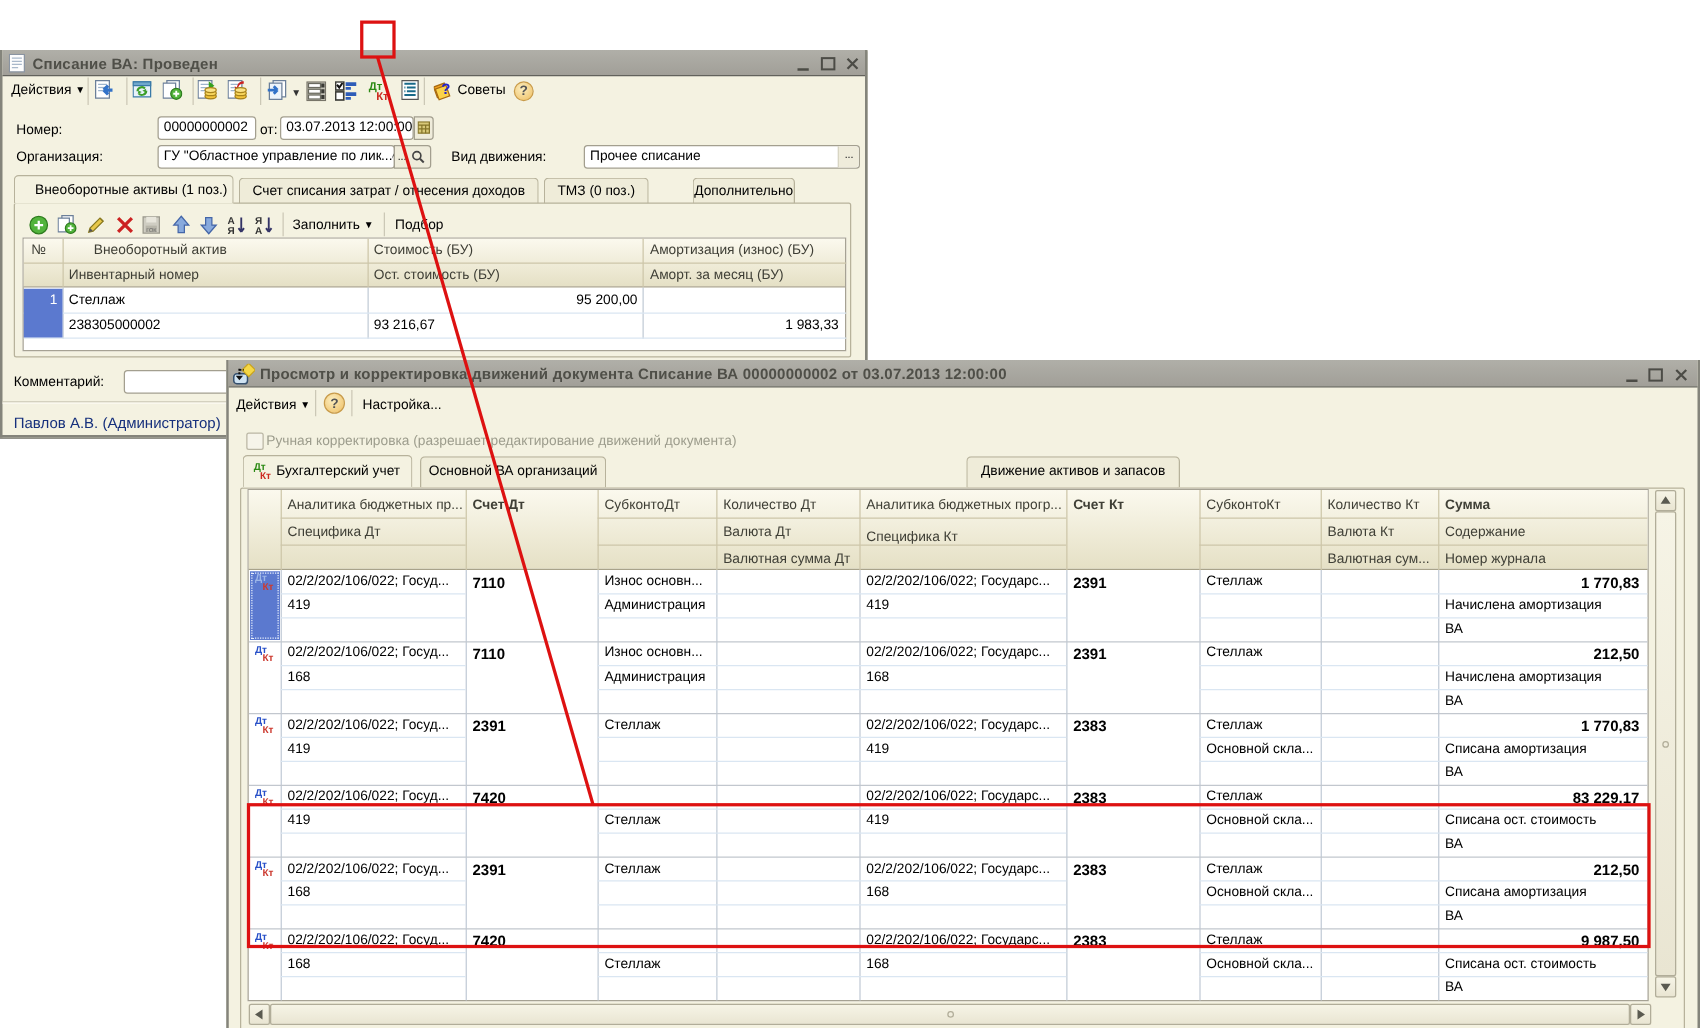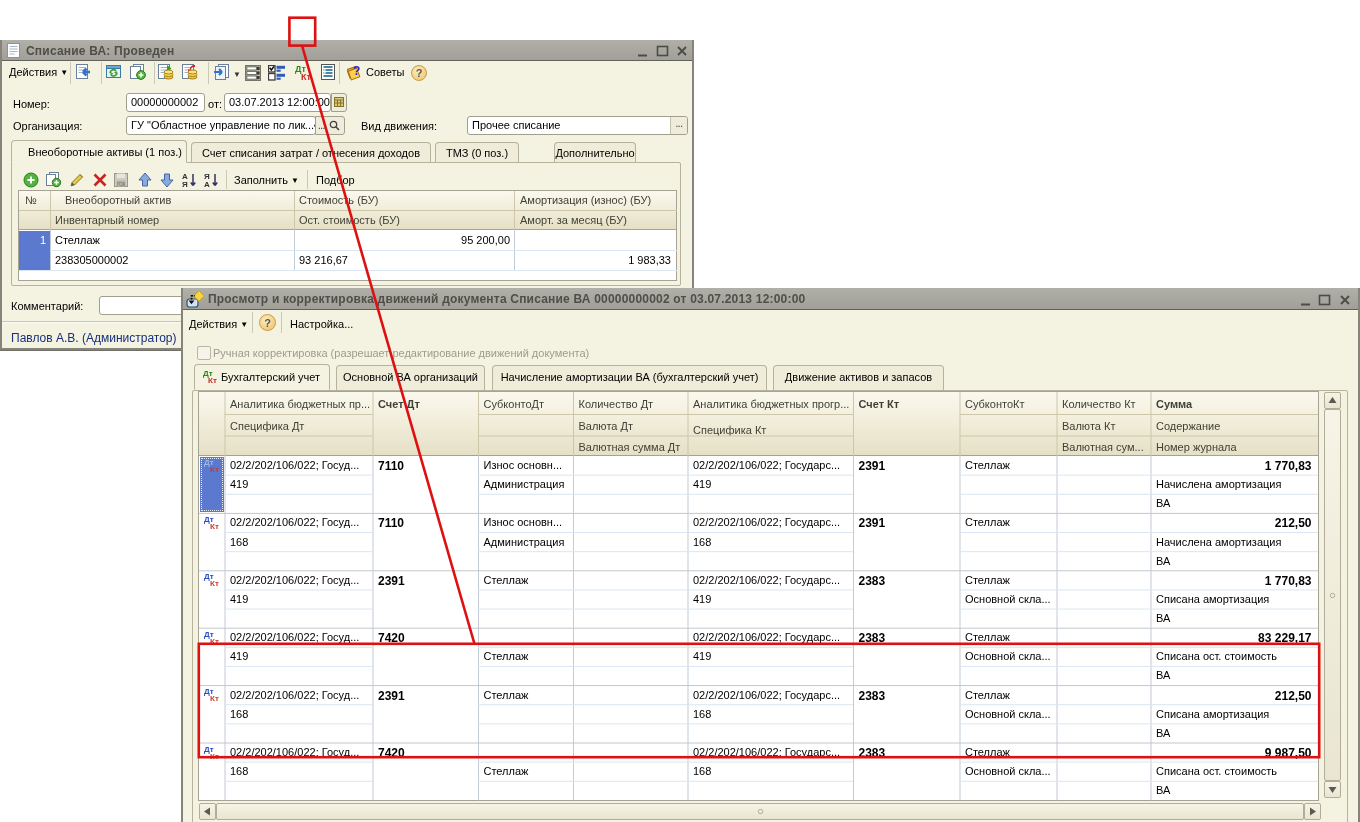--- a/index.html
+++ b/index.html
@@ -192,21 +192,21 @@
       <text x="0" y="15" font-size="8" font-weight="bold" fill="#333" font-family="Liberation Sans">А</text>
       <path d="M11 2 V12 M11 13.5 L8.8 10.5 M11 13.5 L13.2 10.5" stroke="#336" stroke-width="1.5" fill="none"></path>
     </svg>
 <div class="sep" style="left:224px;top:130px;height:19px;"></div>
 <div class="abs t11" style="left:232px;top:134px;">Заполнить <span style="font-size:8px;position:relative;top:-1px;">▼</span></div>
 <div class="sep" style="left:305px;top:130px;height:19px;"></div>
 <div class="abs t11" style="left:314px;top:134px;">Подбор</div>
 <div class="abs" style="left:16px;top:150px;width:659px;height:91px;background:#fff;border:1px solid #a6a294;"></div>
 <div class="abs gridhdr" style="left:17px;top:151px;width:657px;height:39px;border-bottom:1px solid #aaa48c;"></div>
 <div class="abs t11" style="left:23px;top:154px;color:#3f3f36;">№</div>
-<div class="abs t11" style="left:51px;top:154px;color:#3f3f36;padding-left:12px;">Внеоборотный актив</div>
+<div class="abs t11" style="left:61px;top:154px;color:#3f3f36;padding-left:12px;">Внеоборотный актив</div>
 <div class="abs t11" style="left:297px;top:154px;color:#3f3f36;">Стоимость (БУ)</div>
 <div class="abs t11" style="left:518px;top:154px;color:#3f3f36;">Амортизация (износ) (БУ)</div>
 <div class="abs t11" style="left:53px;top:174px;color:#3f3f36;">Инвентарный номер</div>
 <div class="abs t11" style="left:297px;top:174px;color:#3f3f36;">Ост. стоимость (БУ)</div>
 <div class="abs t11" style="left:518px;top:174px;color:#3f3f36;">Аморт. за месяц  (БУ)</div>
 <svg class="abs" style="left:16px;top:150px;" width="660" height="91">
       <line x1="32.5" y1="1" x2="32.5" y2="40" stroke="#cdc6a9"></line>
       <line x1="32.5" y1="40" x2="32.5" y2="81" stroke="#c2cbd6"></line>
       <line x1="276.5" y1="1" x2="276.5" y2="40" stroke="#cdc6a9"></line>
       <line x1="276.5" y1="40" x2="276.5" y2="81" stroke="#c2cbd6"></line>
@@ -249,21 +249,20 @@
 <div class="sep" style="left:98px;top:24px;height:21px;"></div>
 <div class="abs t11" style="left:107px;top:30px;">Настройка...</div>
 <div class="abs" style="left:14px;top:58px;width:14px;height:14px;background:#f6f4ea;border:1px solid #bab6a4;border-radius:2px;"></div>
 <div class="abs" style="left:30px;top:59px;font-size:11px;color:#9d9d8d;">Ручная корректировка (разрешает редактирование движений документа)</div>
 <div class="tab tabact" style="left:11px;top:76px;width:136px;height:26px;line-height:24px;z-index:3;border-bottom:1px solid #f4f2e1;text-align:left;padding-left:26px;">Бухгалтерский учет</div>
 <div class="abs" style="left:20px;top:81px;z-index:4;width:16px;height:15px;font-size:8px;font-weight:bold;">
       <span style="position:absolute;left:0;top:0;color:#2c8a14;">Дт</span>
       <span style="position:absolute;left:5px;top:7px;color:#cc2a20;">Кт</span>
     </div>
 <div class="tab" style="left:153px;top:77px;width:149px;height:25px;line-height:23px;">Основной ВА организаций</div>
-<div class="tab" style="left:309px;top:77px;width:275px;height:25px;line-height:23px;">Начисление амортизации ВА (бухгалтерский учет)</div>
 <div class="tab" style="left:590px;top:77px;width:171px;height:25px;line-height:23px;">Движение активов и запасов</div>
 <div class="abs" style="left:9px;top:102px;width:1156px;height:439px;border:1px solid #b7b29b;border-radius:2px;background:#f4f2e1;"></div>
 <div class="abs" style="left:14.5px;top:102.5px;width:1121px;height:410.4px;background:#fff;border:1px solid #a6a294;"></div>
 <div class="abs gridhdr" style="left:15.5px;top:103.5px;width:1119px;height:64px;border-bottom:1px solid #a8a28a;"></div>
 <div class="abs t11 " style="left:47px;top:109.5px;color:#3f3f36;">Аналитика бюджетных пр...</div>
 <div class="abs t11 b" style="left:195px;top:109.5px;color:#3f3f36;">Счет Дт</div>
 <div class="abs t11 " style="left:300.5px;top:109.5px;color:#3f3f36;">СубконтоДт</div>
 <div class="abs t11 " style="left:395.5px;top:109.5px;color:#3f3f36;">Количество Дт</div>
 <div class="abs t11 " style="left:510px;top:109.5px;color:#3f3f36;">Аналитика бюджетных прогр...</div>
 <div class="abs t11 b" style="left:675.5px;top:109.5px;color:#3f3f36;">Счет Кт</div>

